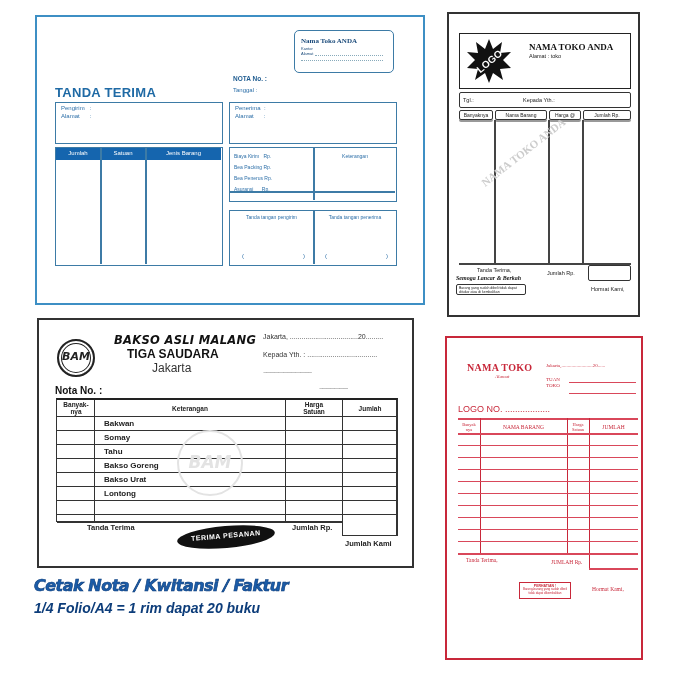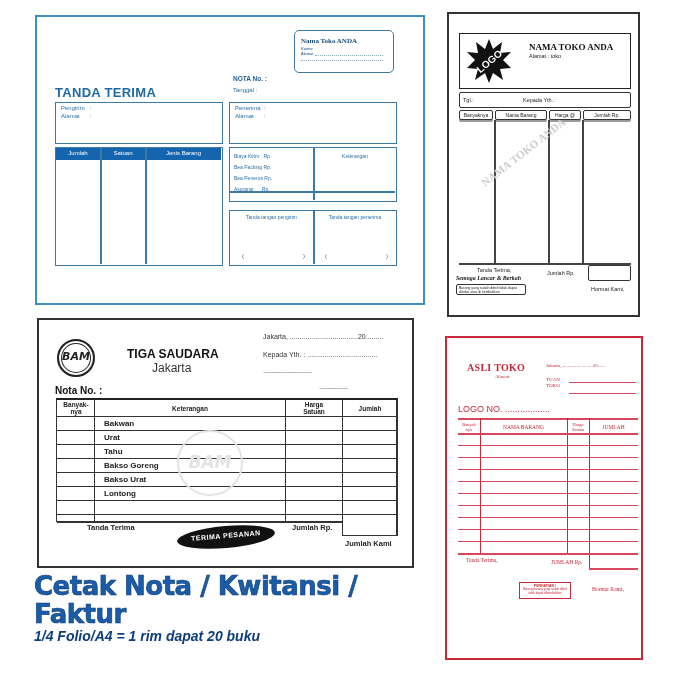--- a/index.html
+++ b/index.html
@@ -26,21 +26,21 @@
 
 #bakso{left:37px;top:318px;width:377px;height:250px;border:2px solid #333;background:#fff}
 .bk{font-size:8px;font-weight:bold;color:#222}
 
 #red{left:445px;top:336px;width:198px;height:324px;border:2px solid #c8283a;background:#fff}
 .rd{color:#c8283a;font-family:"Liberation Serif",serif}
 .rhl{position:absolute;height:1px;background:#d9475a}
 .rvl{position:absolute;width:1px;background:#c8283a}
 
 #promo{left:34px;top:572px;width:400px}
-#promo .head{font-family:"DejaVu Sans",sans-serif;font-weight:bold;font-size:26px;color:#1b5ca8;letter-spacing:-.5px;-webkit-text-stroke:.6px #0d3d7a;line-height:28px}
+#promo .head{font-family:"DejaVu Sans",sans-serif;font-weight:bold;font-style:italic;font-size:16px;color:#1b5ca8;letter-spacing:-.5px;-webkit-text-stroke:.6px #0d3d7a;line-height:28px}
 #promo .row{font-family:"Liberation Sans",sans-serif;font-style:italic;font-weight:bold;font-size:14px;color:#0d3d7a;line-height:16px;white-space:pre}
 </style>
 </head>
 <body>
 
 <div id="blue" class="abs">
   <div class="bbox shop">
     <span class="n">Nama Toko ANDA</span>
     <span class="k">Kantor</span>
     <span class="a">Alamat</span>
@@ -117,20 +117,21 @@
   <div class="abs" style="left:7px;top:270px;width:70px;height:11px;border:1px solid #333;border-radius:2px;font-size:3.5px;padding:1px 2px;line-height:4px;color:#222">Barang yang sudah dibeli tidak dapat ditukar atau di kembalikan</div>
   <div class="abs gtxt" style="left:98px;top:256px">Jumlah Rp.</div>
   <div class="abs" style="left:139px;top:251px;width:43px;height:16px;border:1.2px solid #333;border-radius:2px"></div>
   <div class="abs gtxt" style="left:142px;top:272px">Hormat Kami,</div>
 </div>
 
 <div id="bakso" class="abs">
   <div class="abs" style="left:18px;top:19px;width:38px;height:38px;border:2px solid #222;border-radius:50%;box-shadow:inset 0 0 0 2px #fff,inset 0 0 0 3px #222">
     <div class="abs" style="left:0;top:9px;width:34px;text-align:center;font-family:'DejaVu Sans',sans-serif;font-style:italic;font-weight:bold;font-size:11px;color:#222">BAM</div>
   </div>
+  <div class="abs" style="left:75px;top:13px;font-family:'DejaVu Sans',sans-serif;font-style:italic;font-weight:bold;font-size:11.5px;color:#111;letter-spacing:.3px">BAKSO ASLI MALANG</div>
   <div class="abs" style="left:88px;top:27px;font-family:'Liberation Sans',sans-serif;font-weight:bold;font-size:12px;color:#111">TIGA SAUDARA</div>
   <div class="abs" style="left:113px;top:41px;font-size:12px;color:#333">Jakarta</div>
   <div class="abs" style="left:224px;top:13px;font-size:7px;color:#333;white-space:nowrap">Jakarta, ...................................20.........</div>
   <div class="abs" style="left:224px;top:31px;font-size:7px;color:#333;white-space:nowrap">Kepada Yth. : ....................................</div>
   <div class="abs" style="left:224px;top:47px;font-size:7px;color:#888;white-space:nowrap;letter-spacing:-1px">...................................................</div>
   <div class="abs" style="left:280px;top:63px;font-size:7px;color:#888;white-space:nowrap;letter-spacing:-1px">..............................</div>
   <div class="abs" style="left:16px;top:65px;font-weight:bold;font-size:10px;color:#111">Nota No. :</div>
 
   <div class="abs" style="left:17px;top:78px;width:342px;height:124px;border-top:2.5px solid #222;border-left:1.5px solid #333;border-right:1.5px solid #333">
     <div class="abs" style="left:0;top:1px;width:38px;text-align:center;font-size:6.5px;font-weight:bold;line-height:7px;white-space:pre">Banyak-
@@ -150,36 +151,36 @@
     <div class="abs" style="left:0;top:86px;width:340px;height:1px;background:#333"></div>
     <div class="abs" style="left:0;top:100px;width:340px;height:1px;background:#333"></div>
     <div class="abs" style="left:0;top:114px;width:340px;height:1px;background:#333"></div>
     <div class="abs" style="left:0;top:121px;width:286px;height:1.5px;background:#333"></div>
     <div class="abs" style="left:286px;top:135px;width:55px;height:1.2px;background:#333"></div>
     <div class="abs" style="left:339px;top:0;width:1.5px;height:136px;background:#333"></div>
     <div class="abs" style="left:120px;top:30px;width:66px;height:66px;border:2px solid #e3e3e3;border-radius:50%">
       <div class="abs" style="left:0;top:20px;width:62px;text-align:center;font-family:'DejaVu Sans',sans-serif;font-style:italic;font-weight:bold;font-size:17px;color:#e3e3e3">BAM</div>
     </div>
     <div class="abs bk" style="left:47px;top:19px">Bakwan</div>
-    <div class="abs bk" style="left:47px;top:33px">Urat</div>
+    <div class="abs bk" style="left:47px;top:33px">Somay</div>
     <div class="abs bk" style="left:47px;top:47px">Tahu</div>
     <div class="abs bk" style="left:47px;top:61px">Bakso Goreng</div>
     <div class="abs bk" style="left:47px;top:75px">Bakso Urat</div>
     <div class="abs bk" style="left:47px;top:89px">Lontong</div>
   </div>
   <div class="abs bk" style="left:48px;top:203px;font-size:7.5px">Tanda Terima</div>
   <div class="abs" style="left:138px;top:206px;width:98px;height:22px;background:#111;border-radius:50%;transform:rotate(-5deg)">
     <div class="abs" style="left:0;top:6px;width:98px;text-align:center;color:#fff;font-weight:bold;font-size:7px;letter-spacing:.5px">TERIMA PESANAN</div>
   </div>
   <div class="abs bk" style="left:253px;top:203px;font-size:7.5px">Jumlah Rp.</div>
   <div class="abs bk" style="left:306px;top:219px;font-size:7.5px">Jumlah Kami</div>
 </div>
 
 <div id="red" class="abs">
-  <div class="abs rd" style="left:20px;top:24px;font-weight:bold;font-size:10px;letter-spacing:.3px">ASLI TOKO</div>
+  <div class="abs rd" style="left:20px;top:24px;font-weight:bold;font-size:10px;letter-spacing:.3px">NAMA TOKO</div>
   <div class="abs rd" style="left:48px;top:36px;font-size:5px;font-style:italic">Alamat</div>
   <div class="abs rd" style="left:99px;top:25px;font-size:5px;white-space:nowrap">Jakarta,.........................20......</div>
   <div class="abs rd" style="left:99px;top:39px;font-size:5px">TUAN</div>
   <div class="abs rd" style="left:99px;top:45px;font-size:5px">TOKO</div>
   <div class="rhl" style="left:122px;top:44px;width:67px"></div>
   <div class="rhl" style="left:122px;top:55px;width:67px"></div>
   <div class="abs" style="left:11px;top:66px;font-size:9px;color:#c8283a;white-space:nowrap">LOGO NO. ..................</div>
 
   <div class="abs" style="left:11px;top:80px;width:180px;height:140px">
     <div class="rhl" style="left:0;top:0;width:180px;height:2px"></div>

